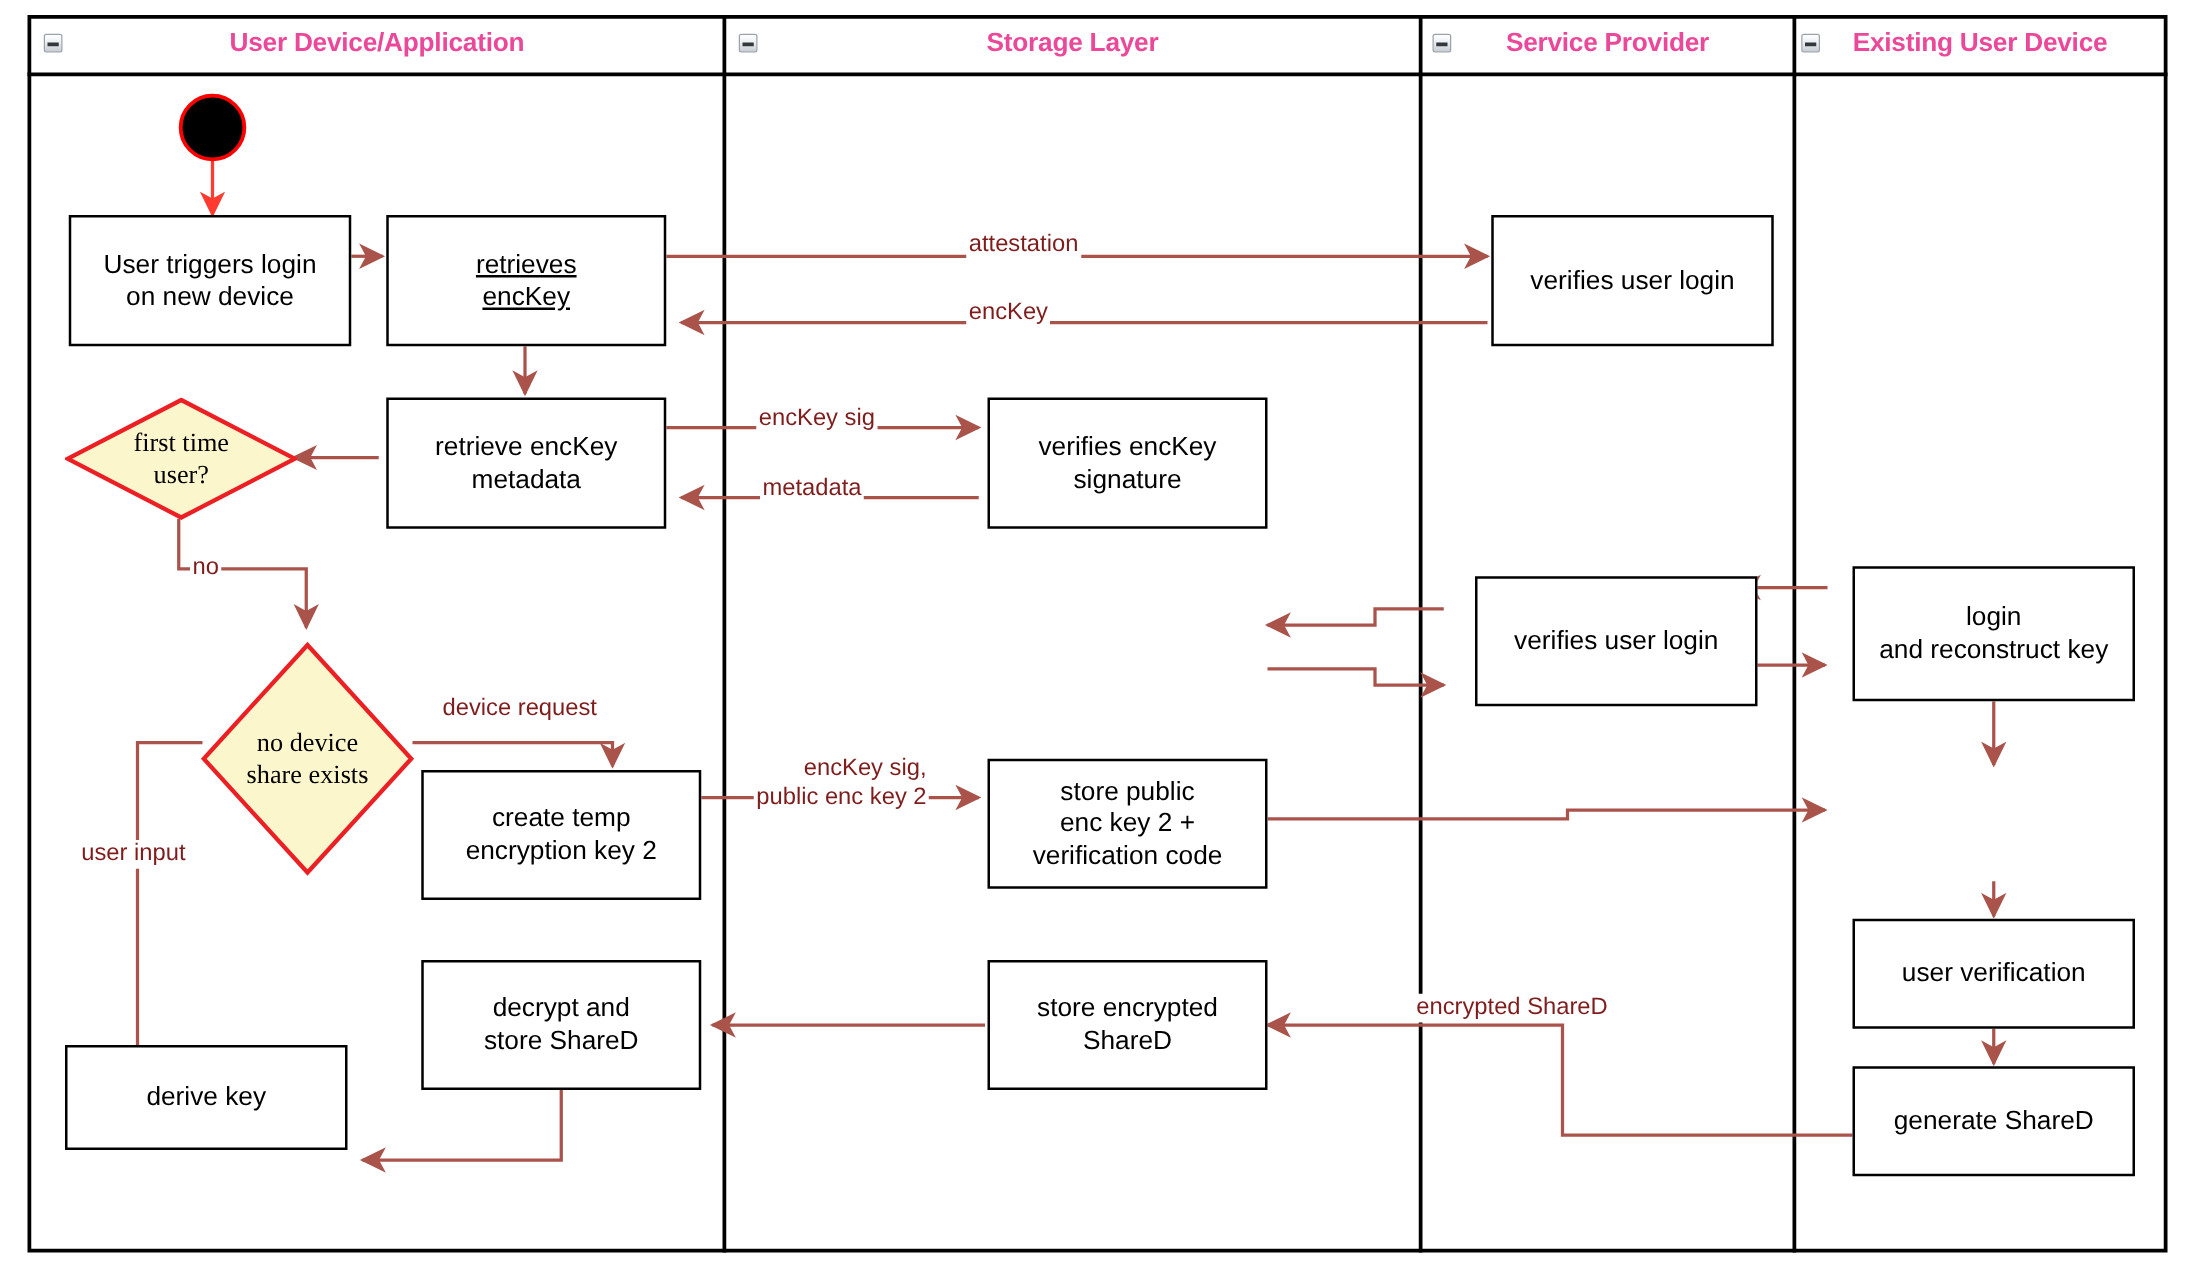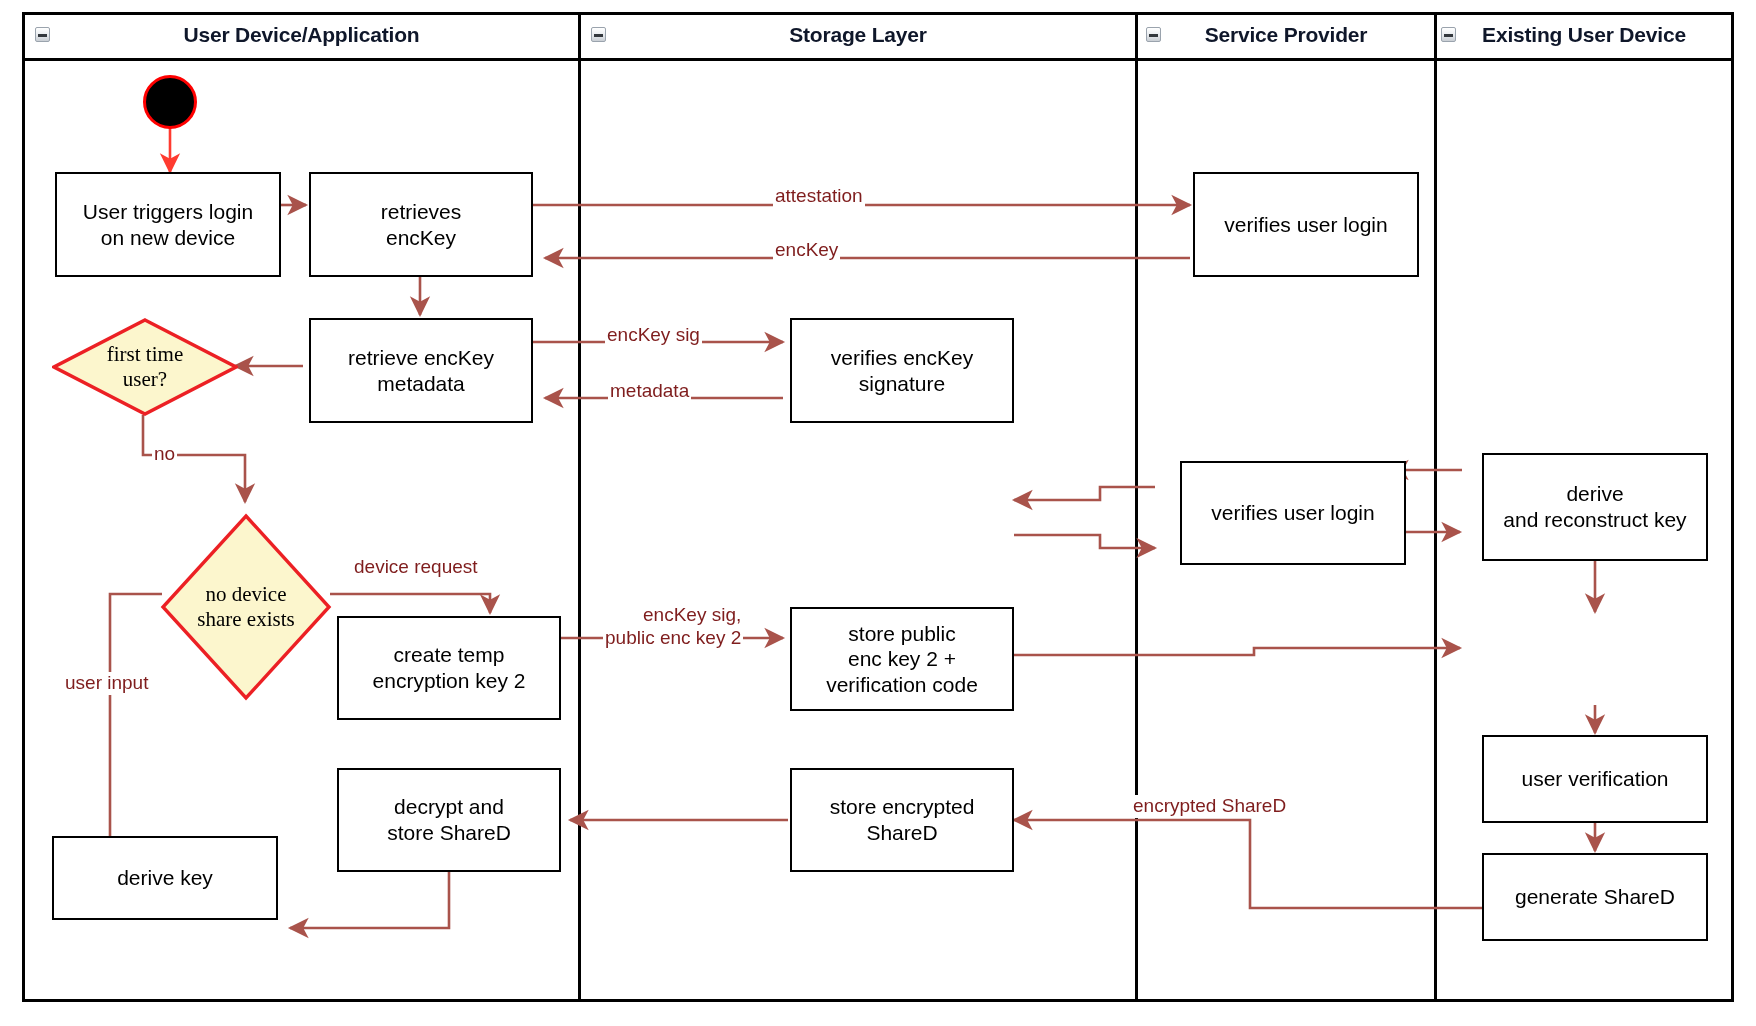--- a/index.html
+++ b/index.html
@@ -46,21 +46,21 @@
     top: 12px;
     height: 46px;
     display: flex;
     align-items: center;
     justify-content: center;
     box-sizing: border-box;
   }
   .lane-title {
     font-size: 21px;
     font-weight: bold;
-    color: #0f172a;
+    color: #ec4899;
     letter-spacing: -0.2px;
     white-space: nowrap;
   }
   
   .collapse-icon {
     position: absolute;
     width: 15px;
     height: 15px;
     border: 1px solid #9aa3ad;
     border-radius: 2px;
@@ -237,21 +237,21 @@
   <div class="lane-header" style="left:1437px; width:294px;">
     <span class="collapse-icon" style="left:4px; top:15px;"></span>
     <span class="lane-title">Existing User Device</span>
   </div>
 
   <div class="start-node" style="left:143px; top:75px; width:54px; height:54px;"></div>
 
   <div class="node" style="left:55px; top:172px; width:226px; height:105px;">User triggers login
 on new device</div>
 
-  <div class="node" style="left:309px; top:172px; width:224px; height:105px;">retrieves
+  <div class="node" style="left:309px; top:172px; width:224px; height:105px;text-decoration:underline;">retrieves
 encKey</div>
 
   <div class="node" style="left:309px; top:318px; width:224px; height:105px;">retrieve encKey
 metadata</div>
 
   <div class="node" style="left:337px; top:616px; width:224px; height:104px;">create temp
 encryption key 2</div>
 
   <div class="node" style="left:337px; top:768px; width:224px; height:104px;">decrypt and
 store ShareD</div>
@@ -266,21 +266,21 @@
 enc key 2 +
 verification code</div>
 
   <div class="node" style="left:790px; top:768px; width:224px; height:104px;">store encrypted
 ShareD</div>
 
   <div class="node" style="left:1193px; top:172px; width:226px; height:105px;">verifies user login</div>
 
   <div class="node" style="left:1180px; top:461px; width:226px; height:104px;">verifies user login</div>
 
-  <div class="node" style="left:1482px; top:453px; width:226px; height:108px;">derive
+  <div class="node" style="left:1482px; top:453px; width:226px; height:108px;">login
 and reconstruct key</div>
 
 
   <div class="node" style="left:1482px; top:735px; width:226px; height:88px;">user verification</div>
 
   <div class="node" style="left:1482px; top:853px; width:226px; height:88px;">generate ShareD</div>
 
   <div class="decision" style="left:52px; top:318px; width:186px; height:98px;">
     <svg class="diamond-shape" viewBox="0 0 186 98" preserveAspectRatio="none">
       <polygon points="93,2 184,49 93,96 2,49" fill="#fcf6cd" stroke="#ec2024" stroke-width="3.4"></polygon>

